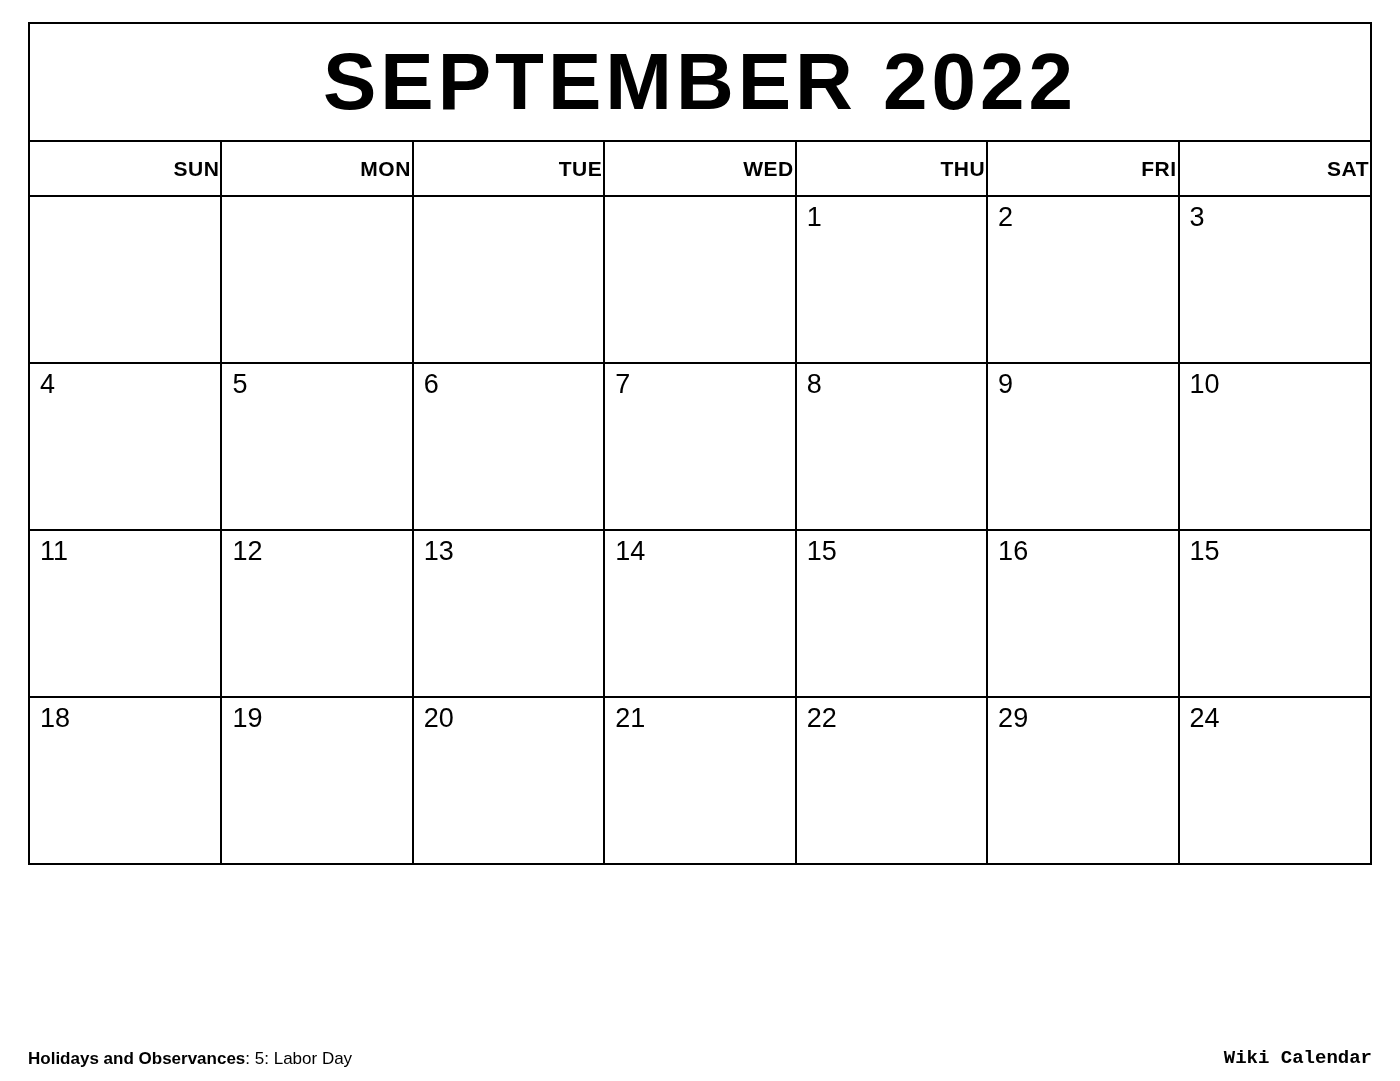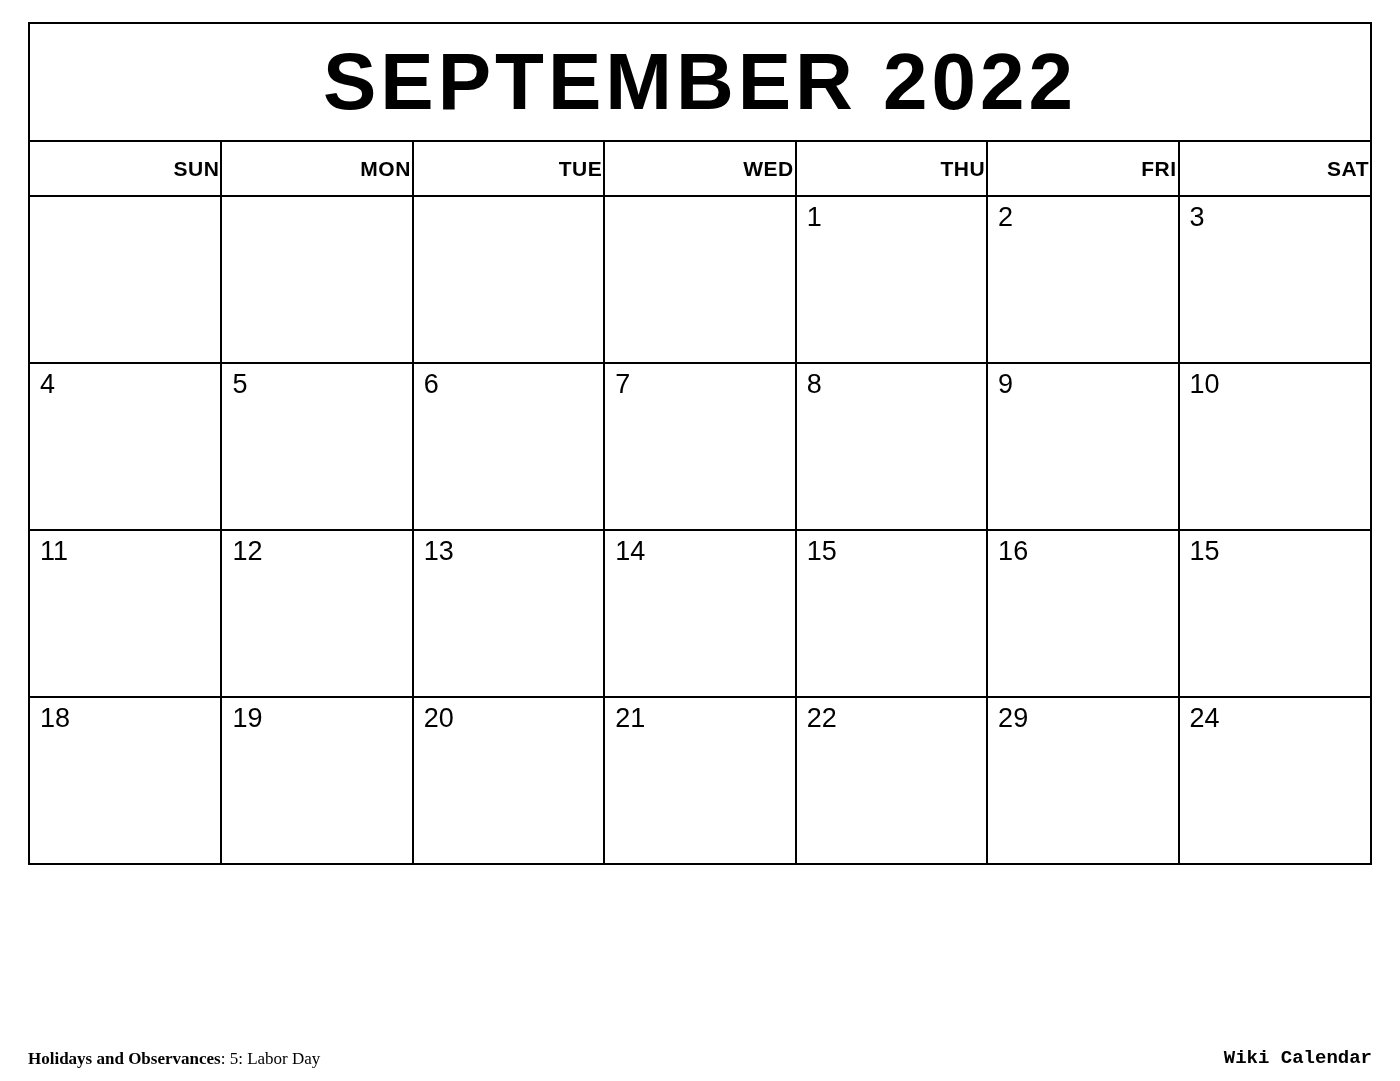--- a/index.html
+++ b/index.html
@@ -85,21 +85,20 @@
     left: 28px;
     right: 28px;
     bottom: 12px;
     display: flex;
     align-items: flex-end;
     justify-content: space-between;
     font-size: 17px;
   }
   .footer-left {
     font-size: 17px;
-    font-family: Liberation Serif, serif;
   }
   .footer-left .label {
     font-weight: bold;
   }
   .footer-right {
     font-size: 19px;
     font-weight: bold;
     font-family: Liberation Mono, monospace;
   }
 </style>

